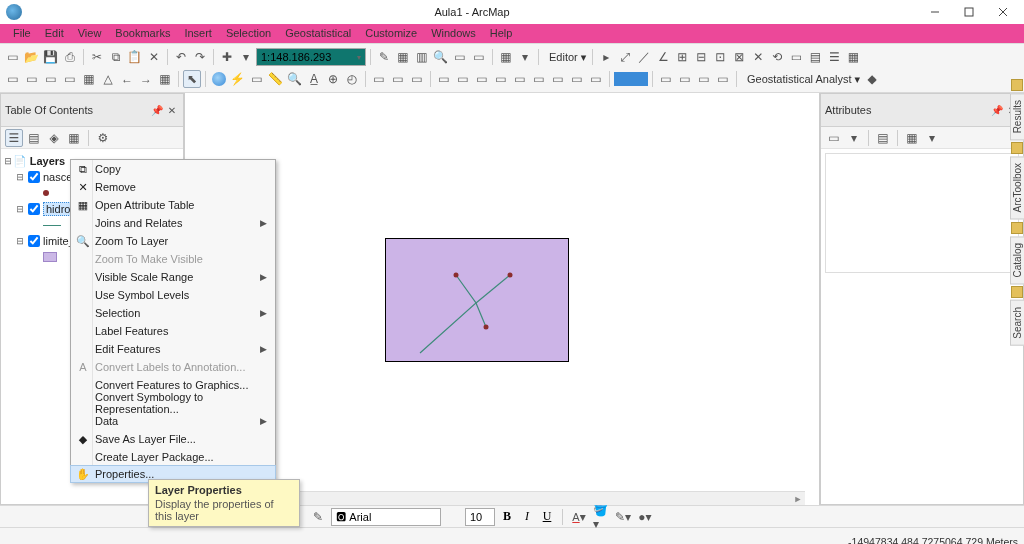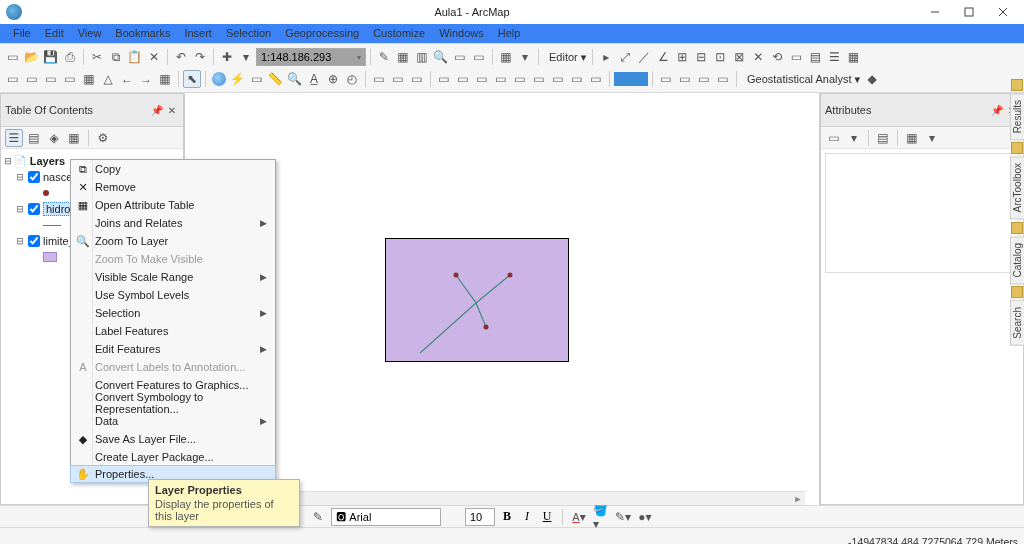--- a/index.html
+++ b/index.html
@@ -6,30 +6,30 @@
   body { width: 1024px; height: 544px; background: #fff; overflow: hidden; position: relative; }
 
   
   .titlebar { height: 24px; display: flex; align-items: center; padding: 0 6px; background: #fff; text-align: center; }
   .titlebar .appicon { width: 16px; height: 16px; background: radial-gradient(circle at 40% 40%, #6bb7e8, #2a6ea0); border-radius: 50%; margin-right: 6px; }
   .titlebar .title { flex: 1; color: #222; }
   .titlebar .winbtn { width: 30px; height: 20px; display: flex; align-items: center; justify-content: center; margin-left: 4px; }
   .titlebar .winbtn svg { stroke: #444; }
 
   
-  .menubar { height: 20px; display: flex; align-items: flex-end; padding: 0 6px 2px 6px; background: #3b82f6; border-bottom: 1px solid #ddd; }
+  .menubar { height: 20px; display: flex; align-items: flex-end; padding: 0 6px 2px 6px; background: #ec4899; border-bottom: 1px solid #ddd; }
   .menubar span { padding: 2px 7px; color: #333; }
 
   
   .toolstrip { background: #f5f5f5; border-bottom: 1px solid #d9d9d9; padding: 2px 4px; }
   .toolstrip .row { display: flex; align-items: center; height: 22px; gap: 1px; }
   .tbbtn { width: 18px; height: 18px; display: inline-flex; align-items: center; justify-content: center; border: 1px solid transparent; border-radius: 2px; color: #555; font-size: 12px; }
   .tbbtn.active { border-color: #9ab; background: #e4eef8; }
   .sep { width: 1px; height: 16px; background: #ccc; margin: 0 3px; display:inline-block; }
-  .scale { width: 110px; height: 18px; border: 1px solid #aaa; background: #a3a3a3; display:inline-flex; align-items:center; padding:0 4px; font-size:11px; justify-content:space-between; }
+  .scale { width: 110px; height: 18px; border: 1px solid #aaa; background: #0f766e; display:inline-flex; align-items:center; padding:0 4px; font-size:11px; justify-content:space-between; }
   .scale::after { content:"▾"; font-size:8px; color:#666; }
   .ed-label { padding: 0 2px 0 6px; color: #333; }
   .bluebox { width: 34px; height: 14px; background:#3a8bd8; border:1px solid #3a8bd8; display:inline-block; }
   .dropdown { height:18px; border:1px solid #aaa; background:#fff; display:inline-flex; align-items:center; padding:0 4px; font-size:11px; }
 
   
   .mainarea { display: flex; height: calc(544px - 24px - 20px - 50px - 22px - 16px); }
   .panel { background: #f5f5f5; border: 1px solid #ccc; display: flex; flex-direction: column; }
   .panel-head { height: 20px; display: flex; align-items: center; padding: 16px 4px; background: #eaeaea; border-bottom:1px solid #d0d0d0; }
   .panel-head .title { flex:1; color:#333; }
@@ -118,21 +118,21 @@
     </div>
 </div>
 
 <div class="menubar">
   <span>File</span>
   <span>Edit</span>
   <span>View</span>
   <span>Bookmarks</span>
   <span>Insert</span>
   <span>Selection</span>
-  <span>Geoprocessing</span>
+  <span>Geostatistical</span>
   <span>Customize</span>
   <span>Windows</span>
   <span>Help</span>
 </div>
 
 <div class="toolstrip">
   <div class="row">
     <span class="tbbtn">▭</span>
     <span class="tbbtn">📂</span>
     <span class="tbbtn">💾</span>

